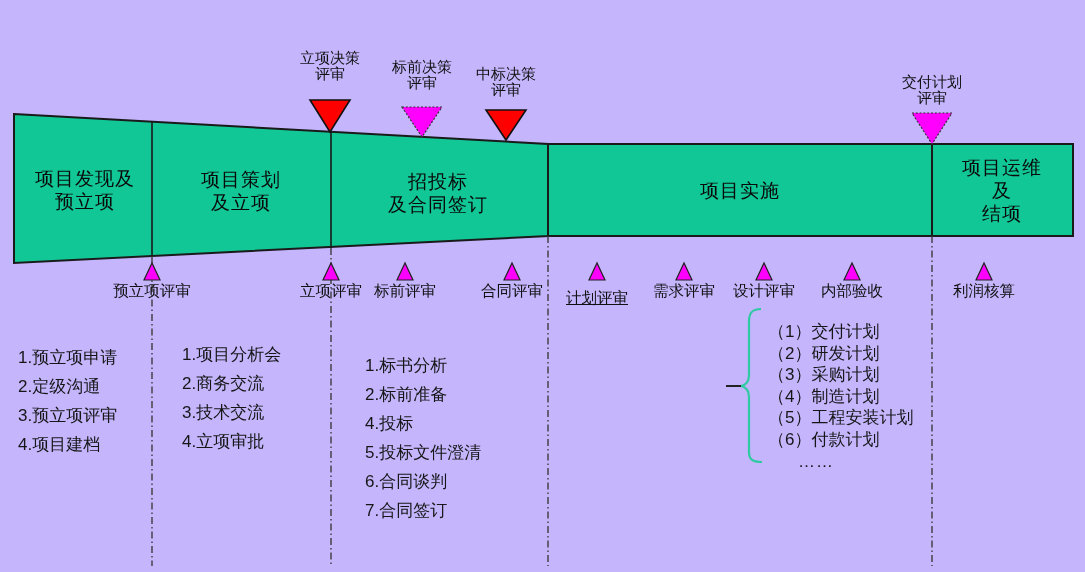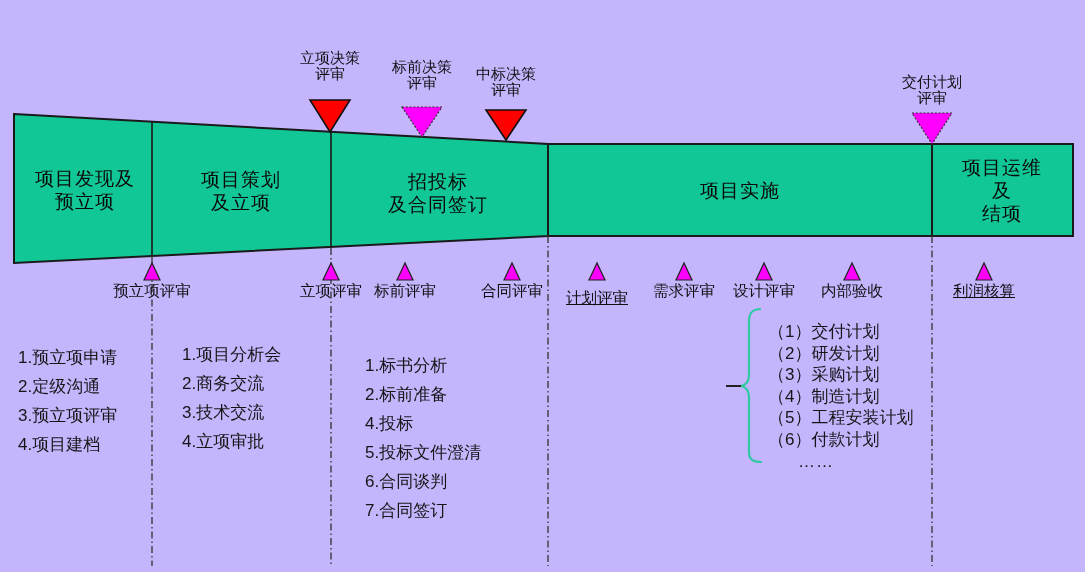--- a/index.html
+++ b/index.html
@@ -98,21 +98,21 @@
 结项</div>
 
   <div class="txt rlabel" style="left:152px;top:282px;">预立项评审</div>
   <div class="txt rlabel" style="left:331px;top:282px;">立项评审</div>
   <div class="txt rlabel" style="left:405px;top:282px;">标前评审</div>
   <div class="txt rlabel" style="left:512px;top:282px;">合同评审</div>
   <div class="txt rlabel" style="left:597px;top:289px;text-decoration:underline;">计划评审</div>
   <div class="txt rlabel" style="left:684px;top:282px;">需求评审</div>
   <div class="txt rlabel" style="left:764px;top:282px;">设计评审</div>
   <div class="txt rlabel" style="left:852px;top:282px;">内部验收</div>
-  <div class="txt rlabel" style="left:984px;top:282px;text-decoration:underline;">利润核算</div>
+  <div class="txt rlabel" style="left:984px;top:282px;">利润核算</div>
 
   <div class="col h29" style="left:18px;top:348px;">
     <div class="li">1.预立项申请</div>
     <div class="li">2.定级沟通</div>
     <div class="li">3.预立项评审</div>
     <div class="li">4.项目建档</div>
   </div>
 
   <div class="col h29" style="left:182px;top:345px;">
     <div class="li">1.项目分析会</div>

